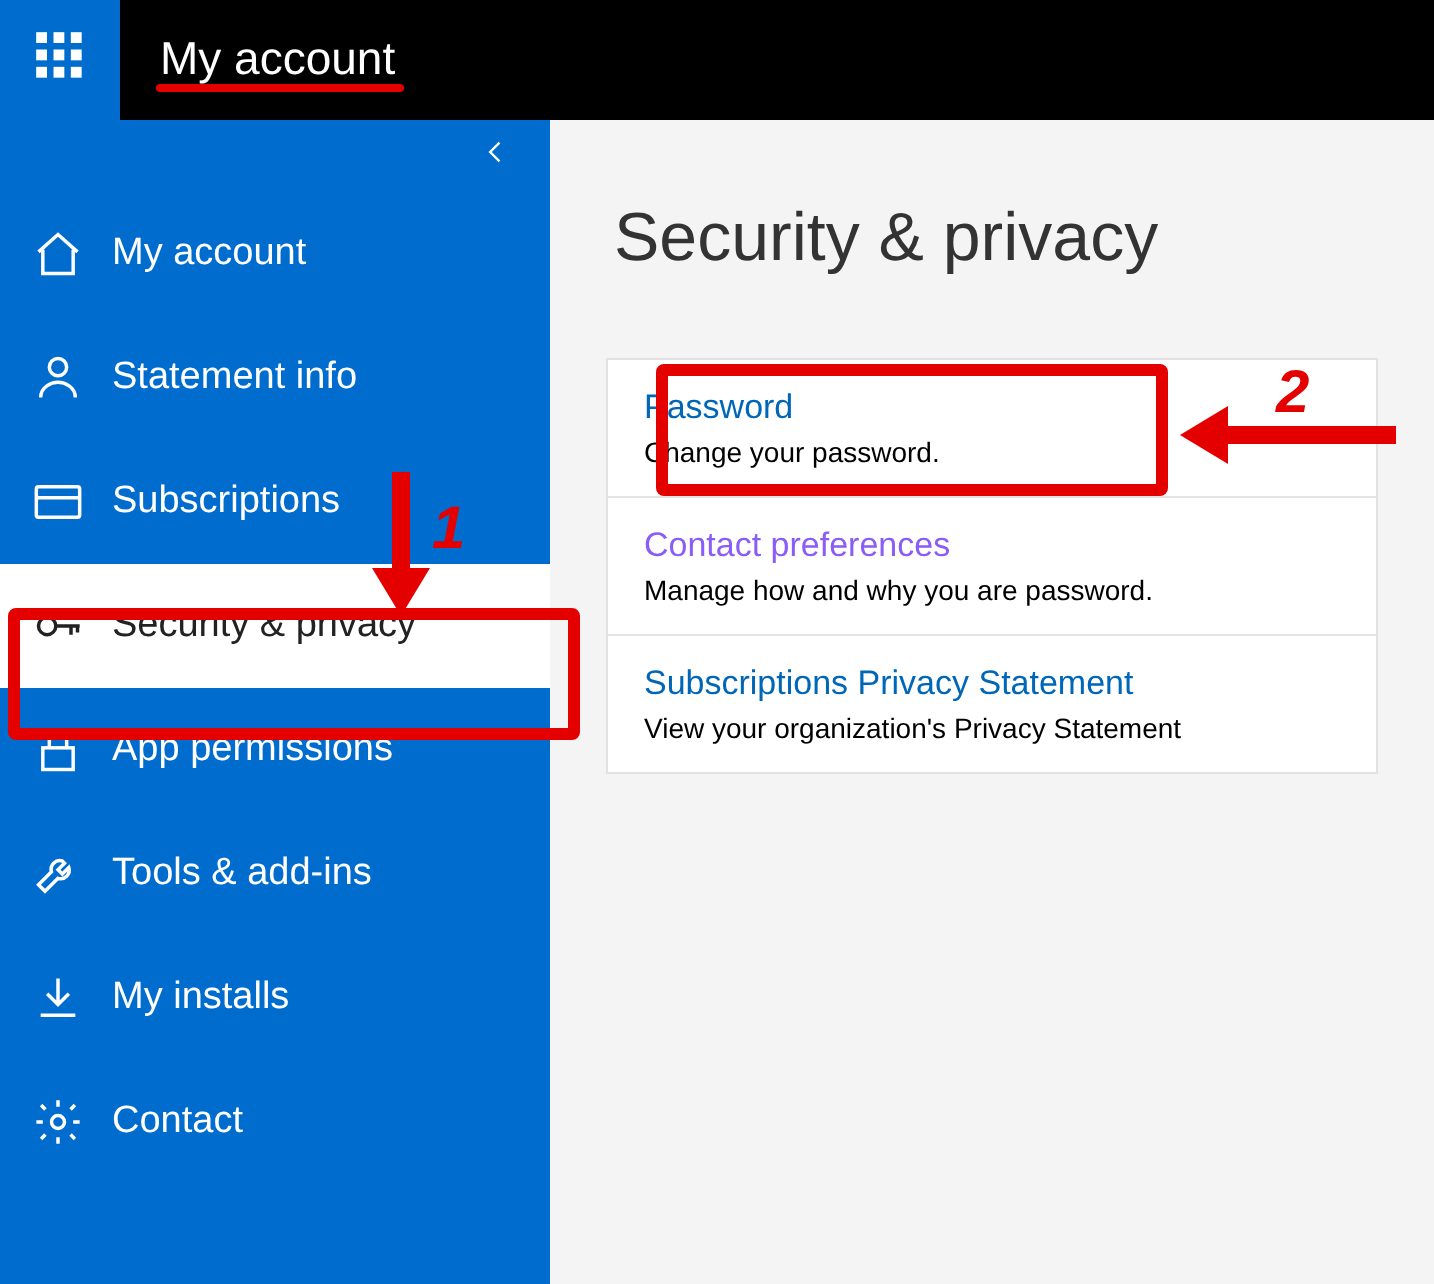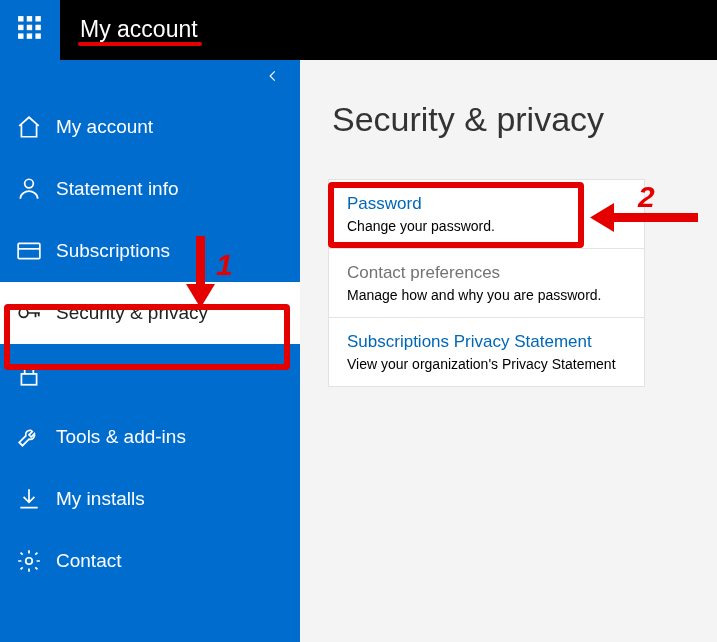--- a/index.html
+++ b/index.html
@@ -90,38 +90,38 @@
   .page-title {
     font-size: 34px;
     font-weight: 300;
     color: #333;
     margin-bottom: 40px;
     margin-left: 4px;
   }
   .card-list {
     background: #fff;
     border: 1px solid #e2e2e2;
-    width: 317px;
+    width: 386px;
   }
   .card {
     padding: 14px 18px 14px 18px;
     border-bottom: 1px solid #e4e4e4;
     cursor: pointer;
   }
   .card:last-child { border-bottom: none; }
   .card-title {
     font-size: 17px;
     color: #0067b8;
     margin-bottom: 4px;
   }
   .card-desc {
     font-size: 14px;
     color: #000000;
   }
-  .card.plain .card-title { color: #737373; }
+  .card.plain .card-title { color: #8b5cf6; }
 
   
   .ann-box {
     position: absolute;
     border: 6px solid #e50000;
     border-radius: 4px;
     pointer-events: none;
   }
   .ann-box1 { left: 4px; top: 304px; width: 286px; height: 66px; }
   .ann-box2 { left: 328px; top: 182px; width: 256px; height: 66px; }
@@ -214,20 +214,21 @@
       <span>Security &amp; privacy</span>
     </div>
 
     <div class="nav-item">
       <span class="icon">
         <svg viewBox="0 0 24 24">
             <rect x="5" y="11" width="14" height="10"></rect>
             <path d="M8 11 V7 a4 4 0 0 1 8 0 V11"></path>
           </svg>
       </span>
+      <span>App permissions</span>
     </div>
 
     <div class="nav-item">
       <span class="icon">
         <svg viewBox="0 0 24 24">
             <path d="M14 6a4 4 0 0 0-5 5l-6 6 3 3 6-6a4 4 0 0 0 5-5l-3 3-2-2 3-3z"></path>
           </svg>
       </span>
       <span>Tools &amp; add-ins</span>
     </div>

